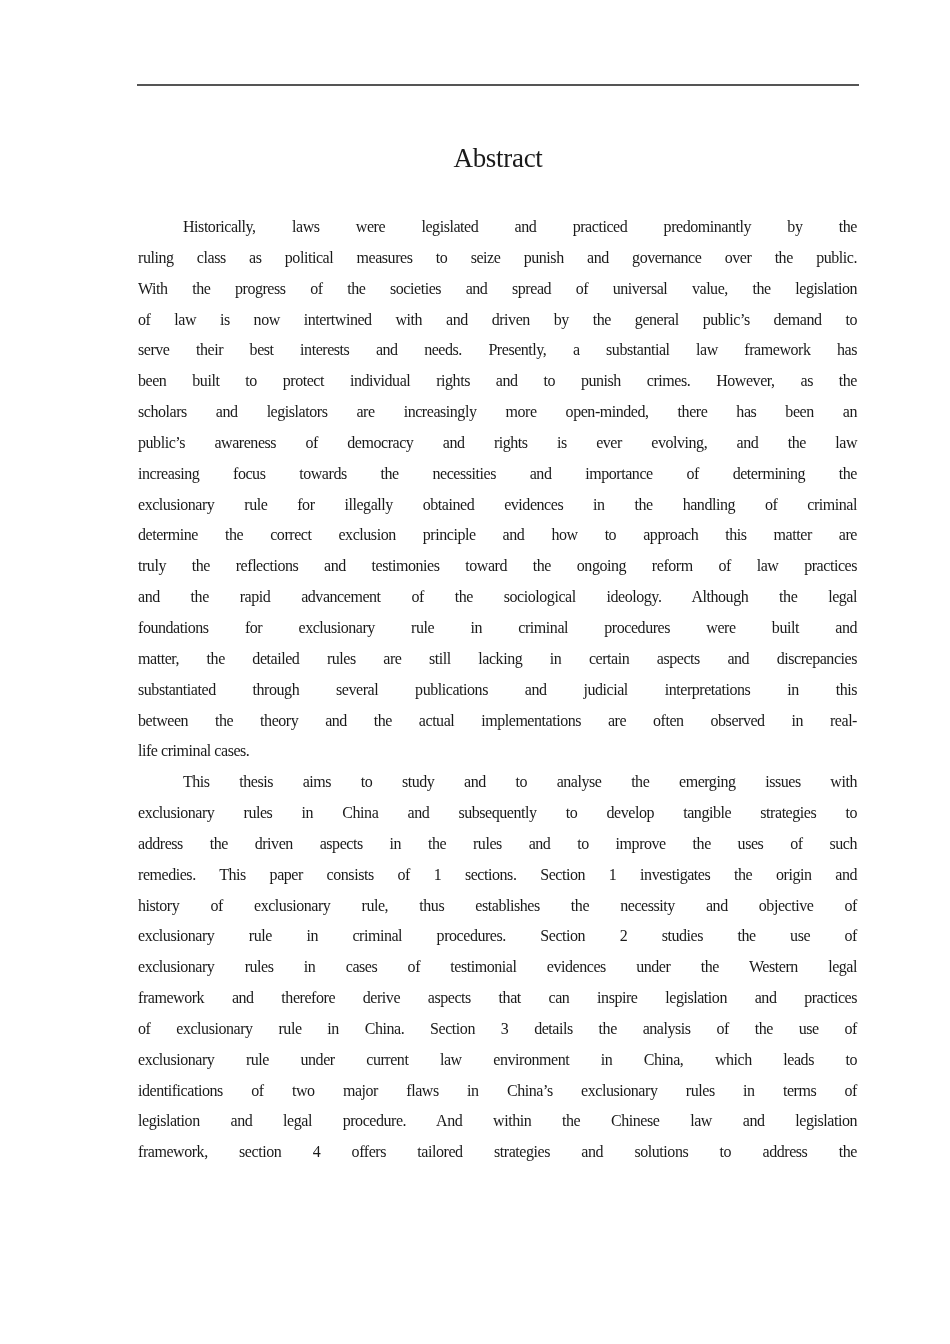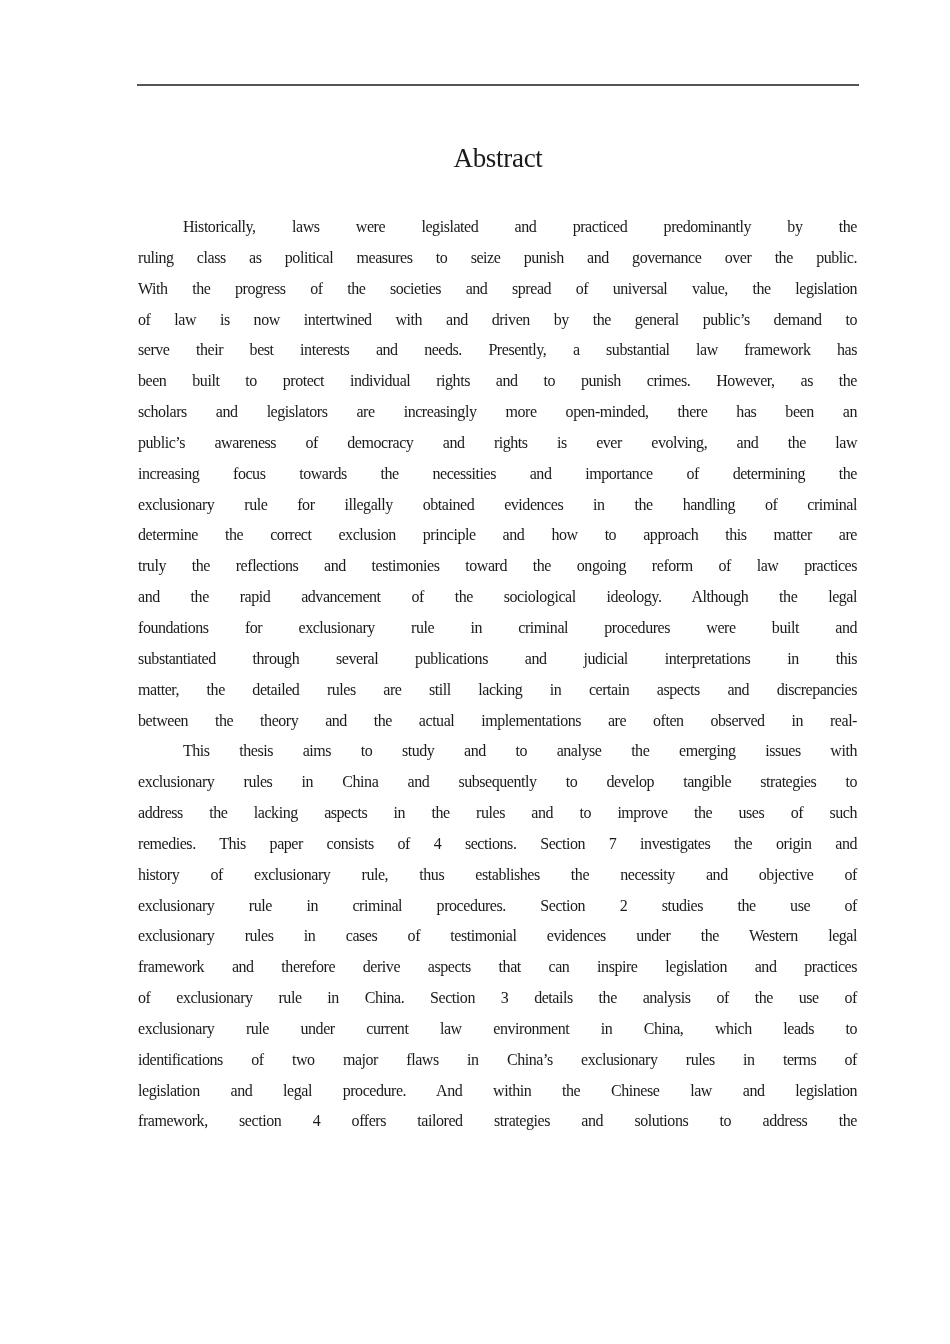--- a/index.html
+++ b/index.html
@@ -112,41 +112,44 @@
     <span class="line">
         <span class="line-inner">truly the reflections and testimonies toward the ongoing reform of law practices</span>
       </span>
     <span class="line">
         <span class="line-inner">and the rapid advancement of the sociological ideology. Although the legal</span>
       </span>
     <span class="line">
         <span class="line-inner">foundations for exclusionary rule in criminal procedures were built and</span>
       </span>
     <span class="line">
+        <span class="line-inner">matter, the detailed rules are still lacking in certain aspects and discrepancies</span>
+      </span>
+    <span class="line">
         <span class="line-inner">substantiated through several publications and judicial interpretations in this</span>
       </span>
     <span class="line">
-        <span class="line-inner">matter, the detailed rules are still lacking in certain aspects and discrepancies</span>
+        <span class="line-inner">between the theory and the actual implementations are often observed in real-</span>
       </span>
-    <span class="line">
-        <span class="line-inner">between the theory and the actual implementations are often observed in real-</span>
+    <span class="line last">
+        <span class="line-inner">life criminal cases.</span>
       </span>
   </div>
   <div class="paragraph">
     <span class="line indent">
         <span class="line-inner">This thesis aims to study and to analyse the emerging issues with</span>
       </span>
     <span class="line">
         <span class="line-inner">exclusionary rules in China and subsequently to develop tangible strategies to</span>
       </span>
     <span class="line">
-        <span class="line-inner">address the lacking aspects in the rules and to improve the uses of such</span>
+        <span class="line-inner">address the driven aspects in the rules and to improve the uses of such</span>
       </span>
     <span class="line">
-        <span class="line-inner">remedies. This paper consists of 4 sections. Section 7 investigates the origin and</span>
+        <span class="line-inner">remedies. This paper consists of 1 sections. Section 1 investigates the origin and</span>
       </span>
     <span class="line">
         <span class="line-inner">history of exclusionary rule, thus establishes the necessity and objective of</span>
       </span>
     <span class="line">
         <span class="line-inner">exclusionary rule in criminal procedures. Section 2 studies the use of</span>
       </span>
     <span class="line">
         <span class="line-inner">exclusionary rules in cases of testimonial evidences under the Western legal</span>
       </span>

